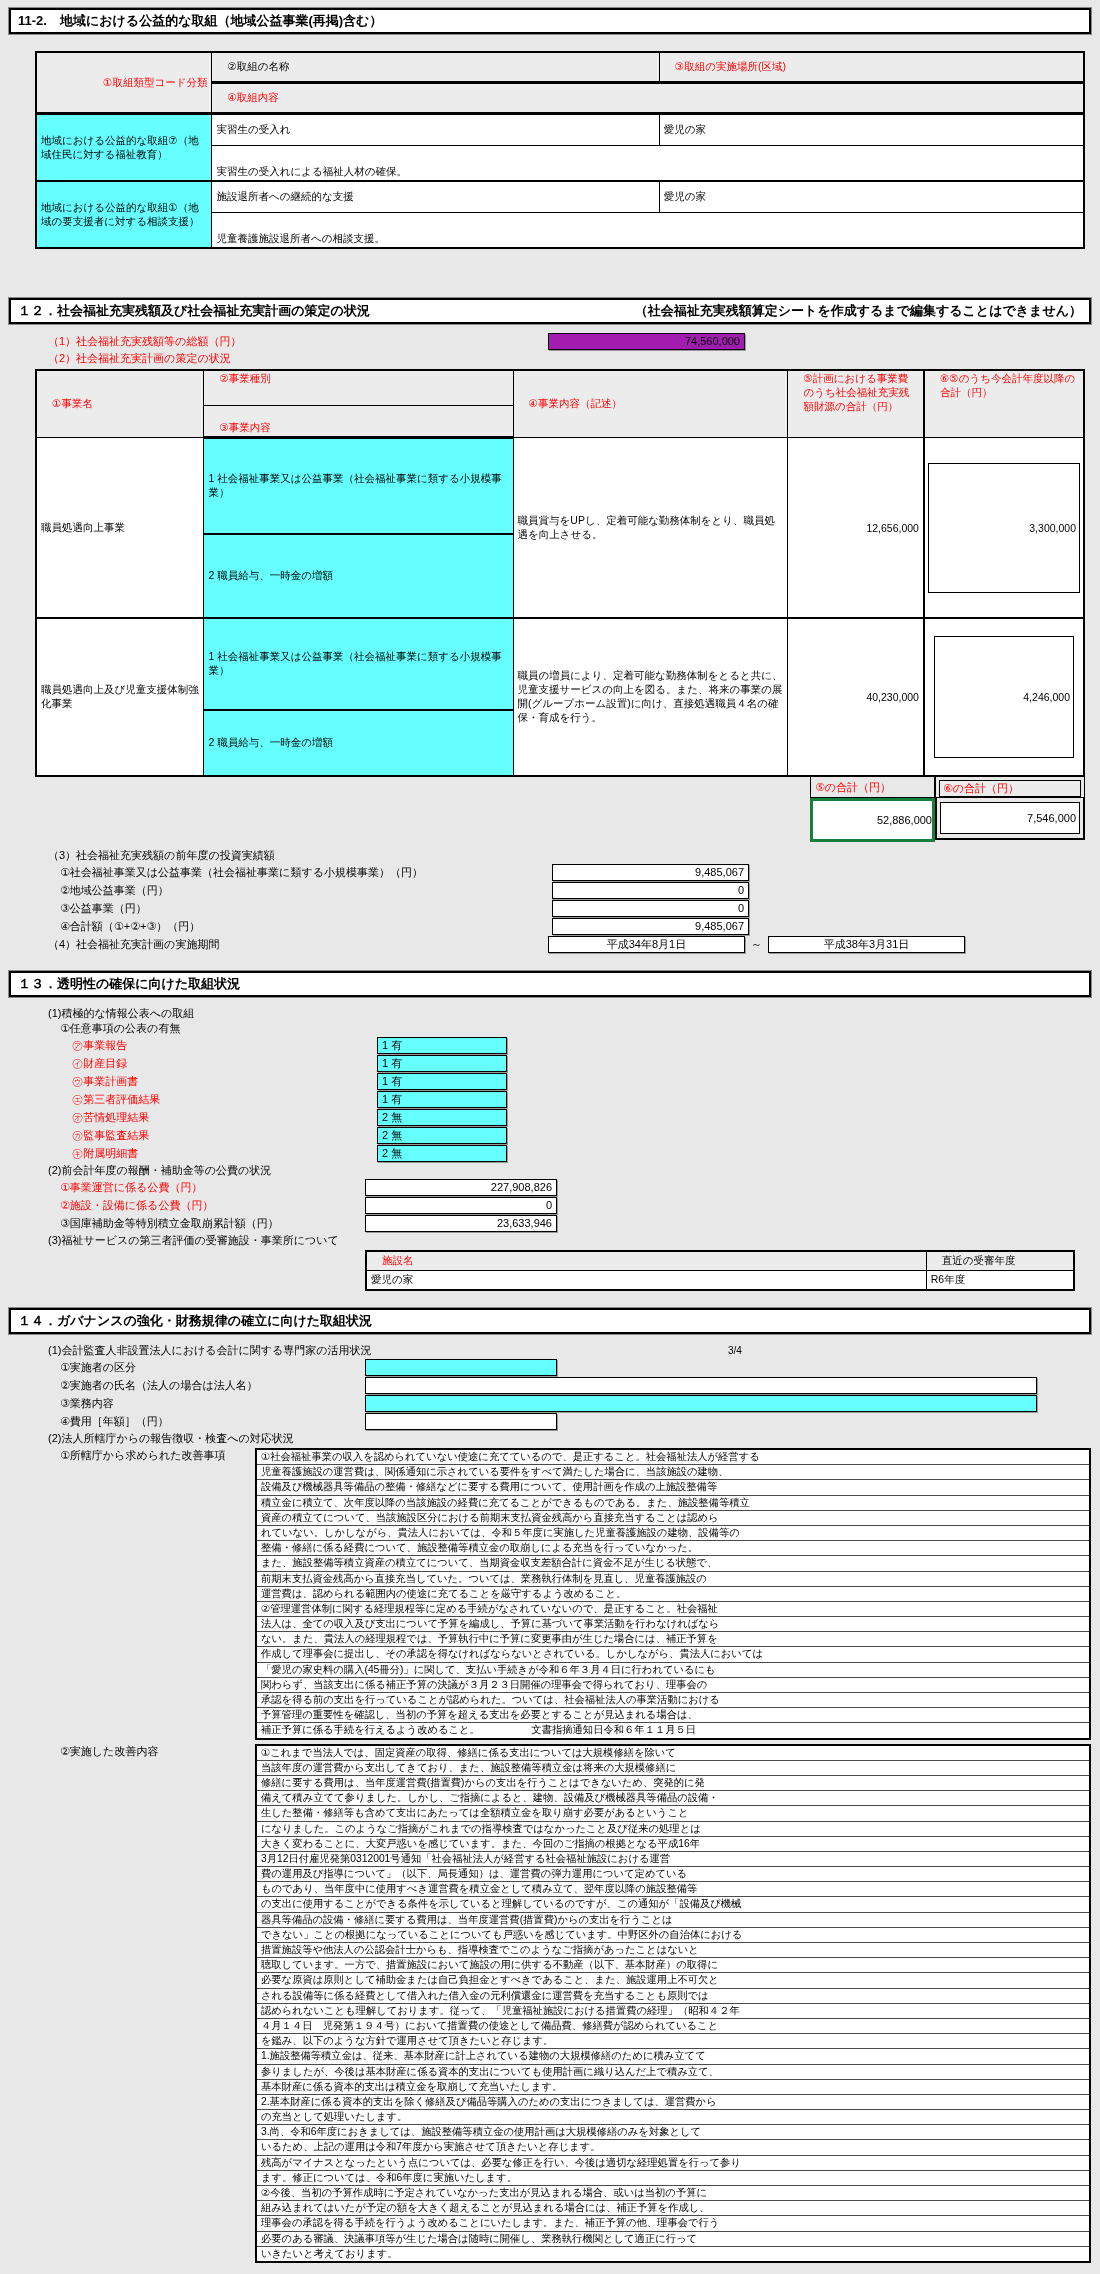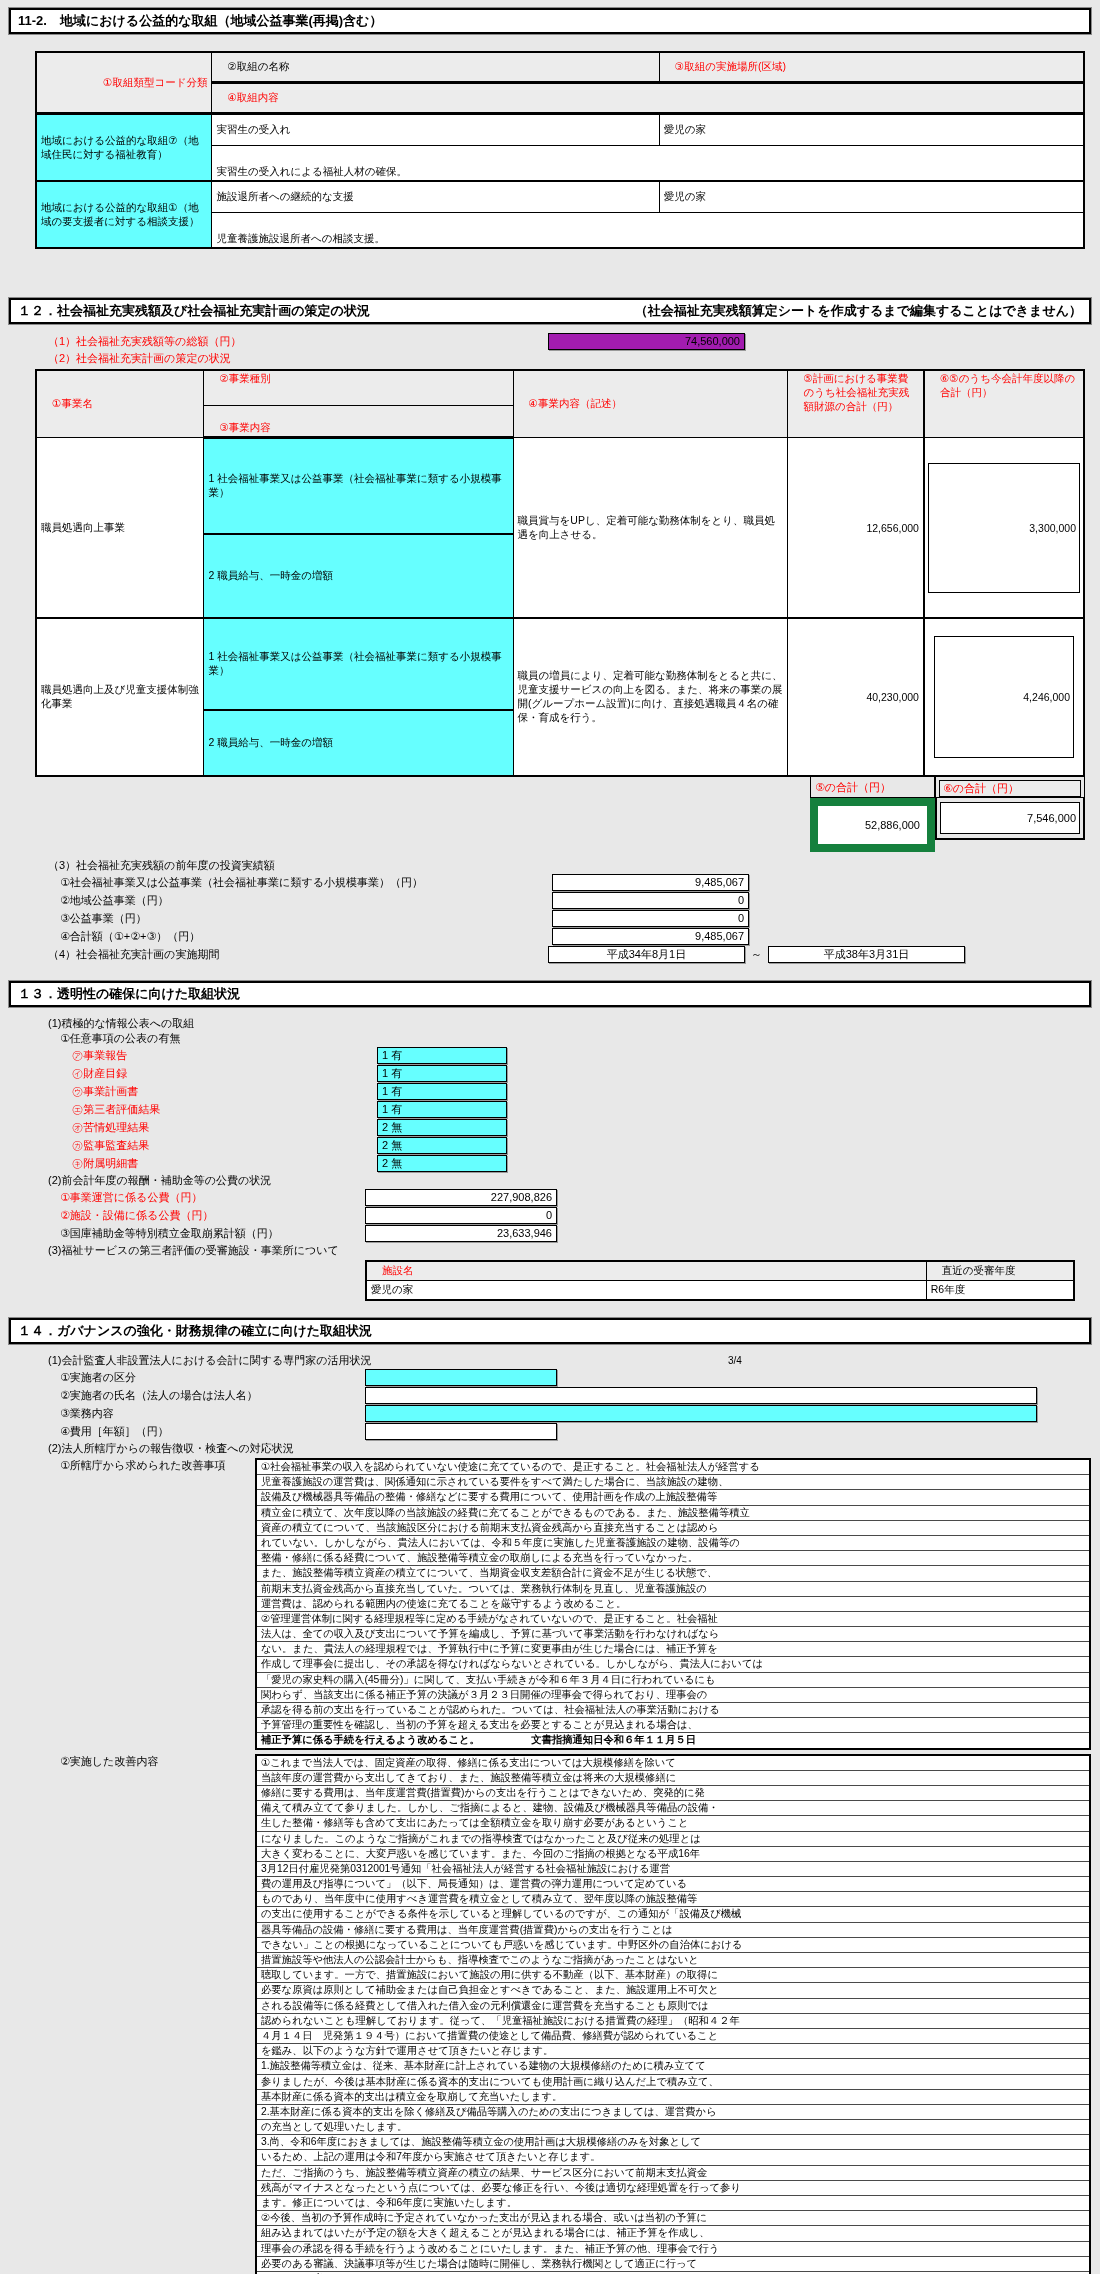--- a/index.html
+++ b/index.html
@@ -15,21 +15,21 @@
   .cy{background:#66ffff;}
   .gc{background:#ececec;padding-left:15px;}
   .hb td{border-bottom:3px solid #000;}
   .frow{display:flex;align-items:center;margin:1px 0;}
   .vbox{border:1px solid #000;background:#fff;height:15px;line-height:15px;
     padding:0 4px;text-align:right;box-shadow:1px 1px 0 #9a9a9a;}
   .cbox{border:1px solid #000;height:15px;line-height:15px;padding:0 4px;box-shadow:1px 1px 0 #9a9a9a;}
   .lineblock{border:2px solid #000;background:#fff;width:832px;}
   .lineblock .ln{border-bottom:1px solid #4a4a4a;height:14.2px;line-height:14.4px;
     font-size:10.3px;padding:0 4px;white-space:nowrap;overflow:hidden;}
-  .lineblock .ln:last-child{border-bottom:none;font-weight:bold;}
+  .lineblock .ln:last-child{border-bottom:none;}
   .ind1{padding-left:40px;} .ind2{padding-left:52px;} .ind3{padding-left:64px;}
   .num{text-align:right;}
   .small{font-size:10px;}
 </style>
 </head>
 <body>
 
 <div class="page">
 
   <div class="tbar">
@@ -115,21 +115,21 @@
     </tr>
     <tr>
       <td class="cy" style="height:62px">2 職員給与、一時金の増額</td>
     </tr>
   </tbody>
     </table>
 
   <div style="display:flex;margin-left:802px">
     <div style="width:125px">
       <div class="r" style="border:1px solid #000;border-top:none;background:#e8e8e8;height:20px;line-height:20px;padding:0 4px">⑤の合計（円）</div>
-      <div class="num" style="border:8px solid #15803d;background:#fff;height:38px;line-height:38px;padding:0 7px">52,886,000</div>
+      <div class="num" style="border:3px solid #15803d;background:#fff;height:38px;line-height:38px;padding:0 0">52,886,000</div>
     </div>
     <div style="width:150px">
       <div style="border:1px solid #000;border-top:none;padding:3px 3px 0 3px;height:17px">
         <div class="r gc" style="border:1px solid #000;height:15px;line-height:15px;padding:0 3px">⑥の合計（円）</div>
       </div>
       <div style="border:2px solid #000;border-top:none;padding:4px 3px;height:32px">
         <div class="num" style="border:1px solid #000;background:#fff;height:30px;line-height:30px;padding:0 3px">7,546,000</div>
       </div>
     </div>
   </div>
@@ -315,21 +315,20 @@
         <div class="ln">認められないことも理解しております。従って、「児童福祉施設における措置費の経理」（昭和４２年</div>
         <div class="ln">４月１４日　児発第１９４号）において措置費の使途として備品費、修繕費が認められていること</div>
         <div class="ln">を鑑み、以下のような方針で運用させて頂きたいと存じます。</div>
         <div class="ln">1.施設整備等積立金は、従来、基本財産に計上されている建物の大規模修繕のために積み立てて</div>
         <div class="ln">参りましたが、今後は基本財産に係る資本的支出についても使用計画に織り込んだ上で積み立て、</div>
         <div class="ln">基本財産に係る資本的支出は積立金を取崩して充当いたします。</div>
         <div class="ln">2.基本財産に係る資本的支出を除く修繕及び備品等購入のための支出につきましては、運営費から</div>
         <div class="ln">の充当として処理いたします。</div>
         <div class="ln">3.尚、令和6年度におきましては、施設整備等積立金の使用計画は大規模修繕のみを対象として</div>
         <div class="ln">いるため、上記の運用は令和7年度から実施させて頂きたいと存じます。</div>
-        <div class="ln">ただ、ご指摘のうち、施設整備等積立資産の積立の結果、サービス区分において前期末支払資金</div>
         <div class="ln">残高がマイナスとなったという点については、必要な修正を行い、今後は適切な経理処置を行って参り</div>
         <div class="ln">ます。修正については、令和6年度に実施いたします。</div>
         <div class="ln">②今後、当初の予算作成時に予定されていなかった支出が見込まれる場合、或いは当初の予算に</div>
         <div class="ln">組み込まれてはいたが予定の額を大きく超えることが見込まれる場合には、補正予算を作成し、</div>
         <div class="ln">理事会の承認を得る手続を行うよう改めることにいたします。また、補正予算の他、理事会で行う</div>
         <div class="ln">必要のある審議、決議事項等が生じた場合は随時に開催し、業務執行機関として適正に行って</div>
         <div class="ln">いきたいと考えております。</div>
       </div>
   </div>
 

